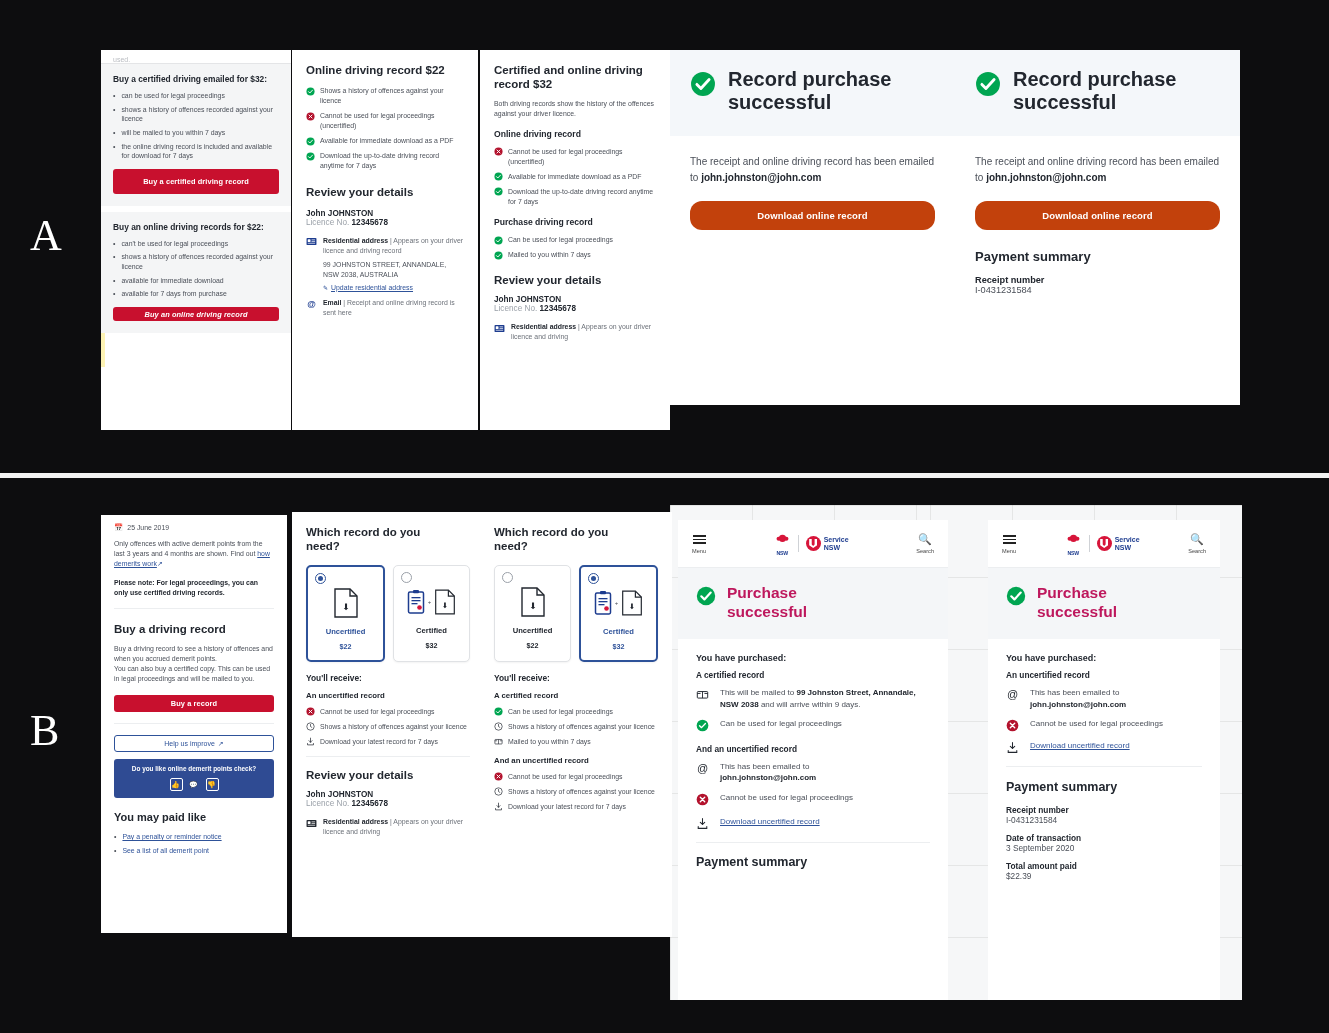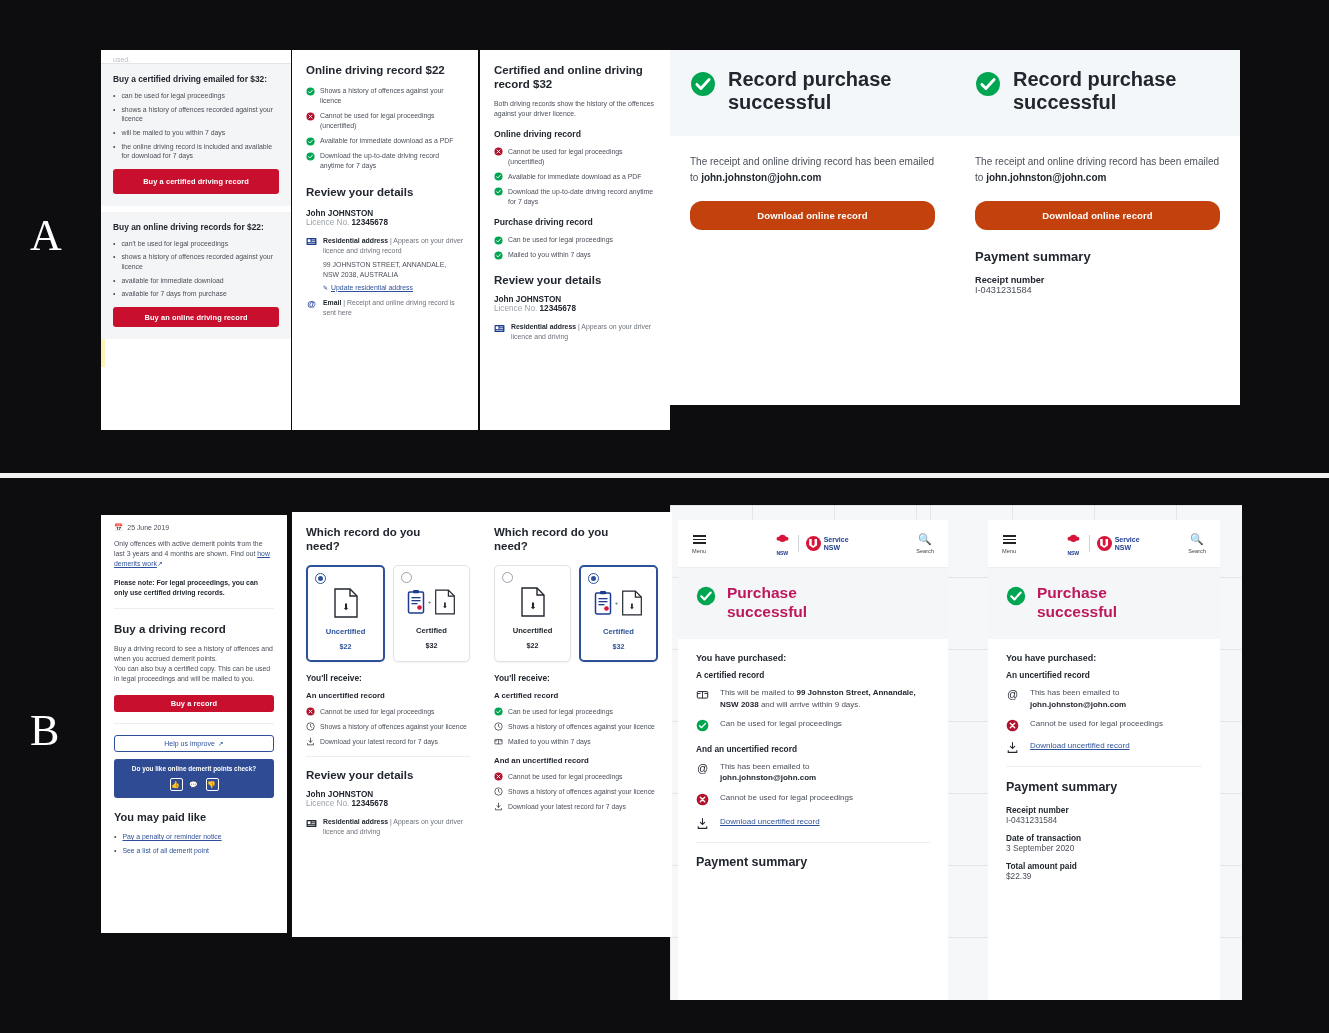--- a/index.html
+++ b/index.html
@@ -221,21 +221,21 @@
             </li>
           <li>
               <span class="dot">•</span>
               <span>available for immediate download</span>
             </li>
           <li>
               <span class="dot">•</span>
               <span>available for 7 days from purchase</span>
             </li>
         </ul>
-        <button class="btn-red" style="height:20px;margin-top:8px;">Buy an online driving record</button>
+        <button class="btn-red" style="height:14px;margin-top:8px;font-style:italic;">Buy an online driving record</button>
       </div>
     </div>
   </div>
 
   <div class="panel" id="a2">
     <div class="panel-inner" style="padding:13px 14px 0;">
       <h2 class="hdr-lg" style="font-size:11.5px;margin-bottom:9px;">Online driving record $22</h2>
 
       <ul class="icon-list">
         <li>

